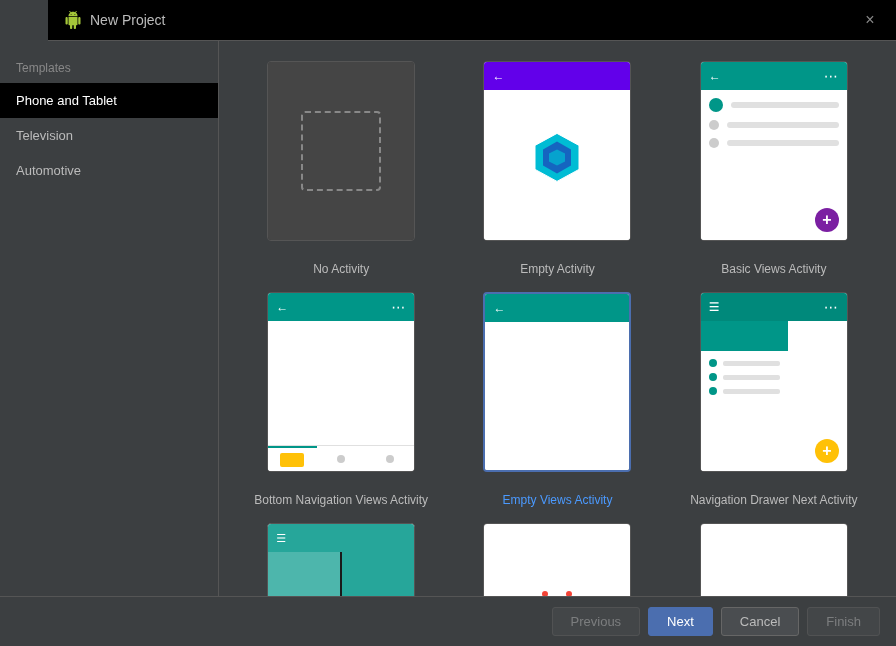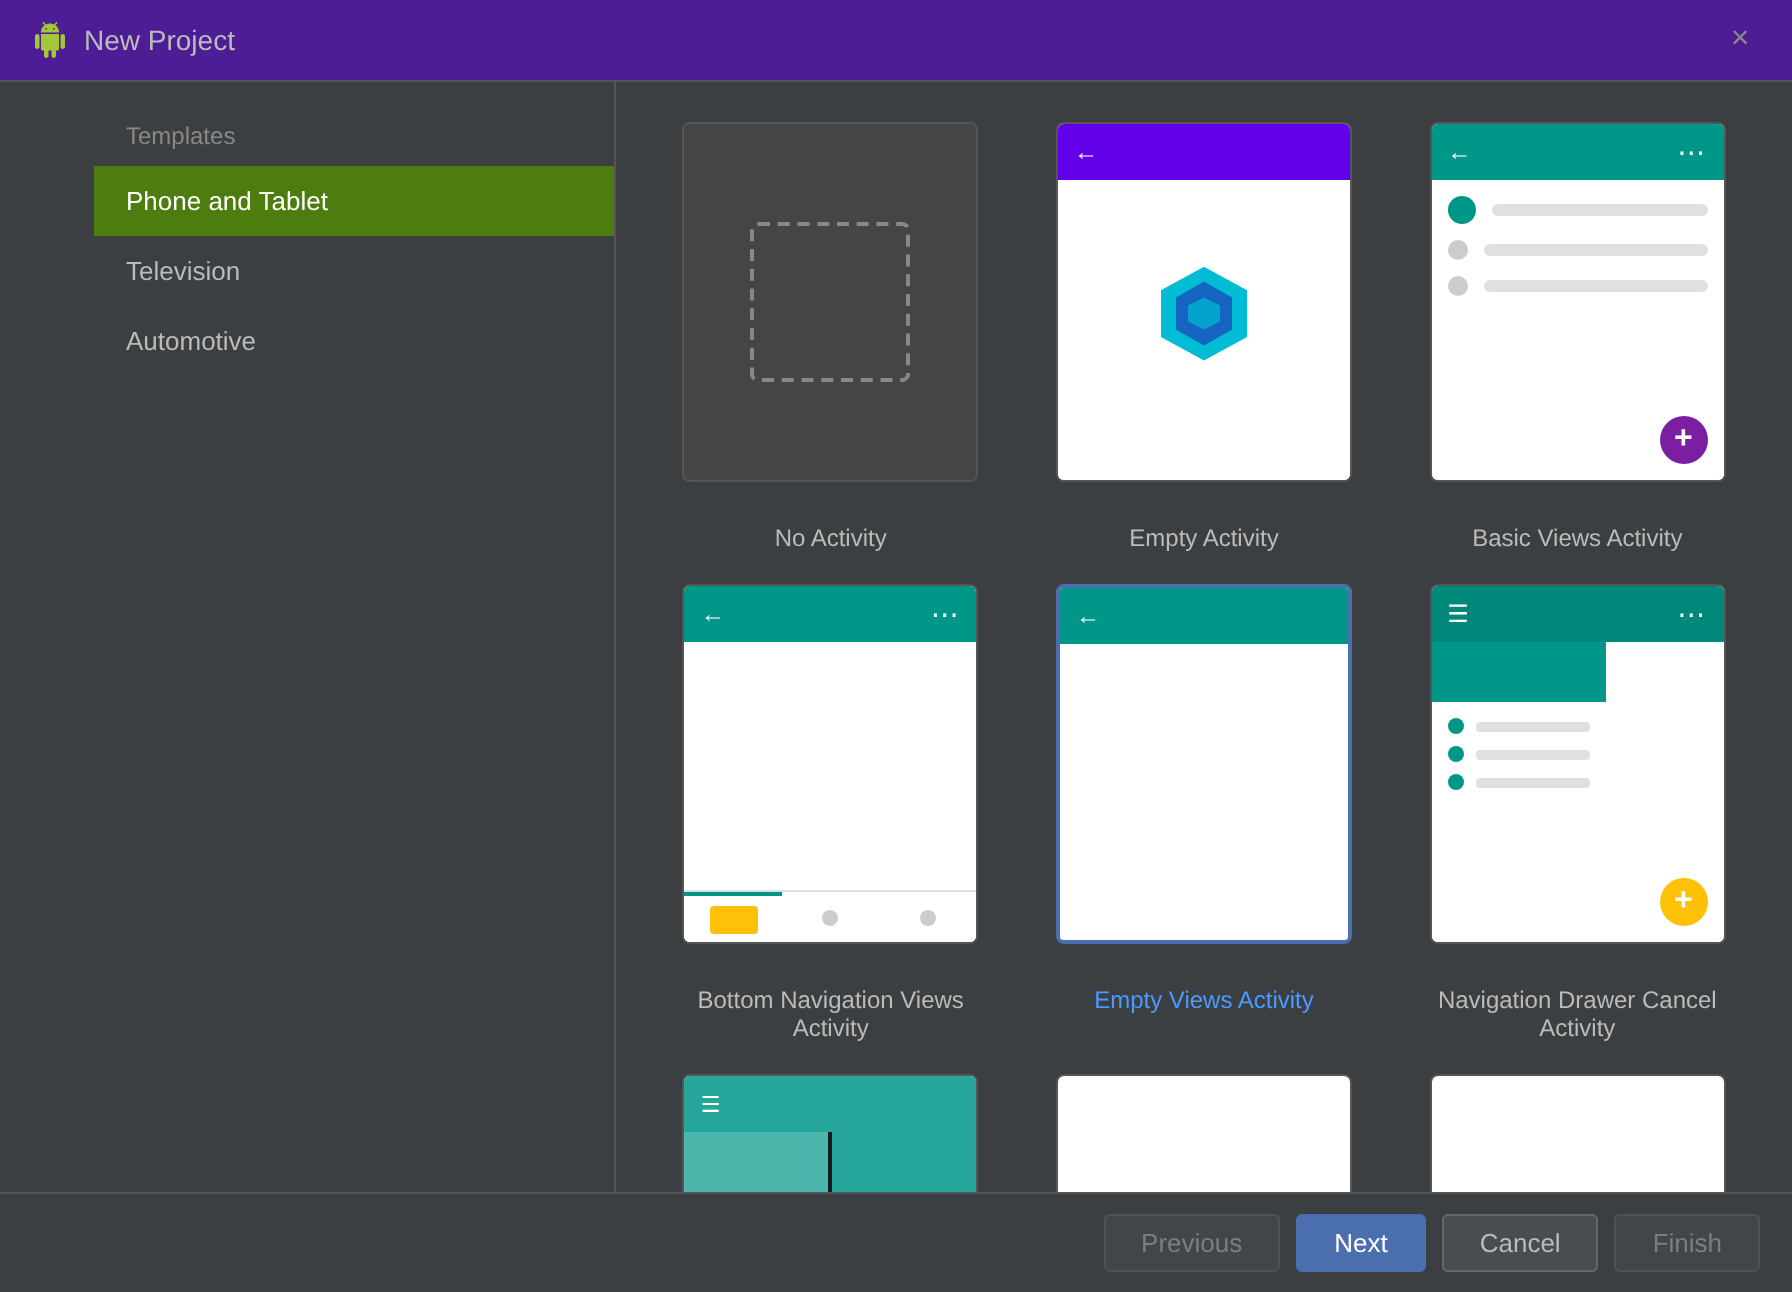--- a/index.html
+++ b/index.html
@@ -19,22 +19,23 @@
       background: #3c3f41;
       display: flex;
       flex-direction: column;
       position: relative;
     }
     .title-bar {
       display: flex;
       align-items: center;
       justify-content: space-between;
       padding: 10px 16px;
-      background: #4c1d95;
+      background: #000000;
       border-bottom: 1px solid #555;
+      margin-left: 48px;
     }
     .title-bar-left {
       display: flex;
       align-items: center;
       gap: 8px;
     }
     .android-icon {
       width: 18px;
       height: 18px;
     }
@@ -54,41 +55,40 @@
       display: flex;
       align-items: center;
       justify-content: center;
     }
     .content {
       display: flex;
       flex: 1;
       overflow: hidden;
     }
     .sidebar {
-      width: 261px;
+      width: 219px;
       background: #3c3f41;
       border-right: 1px solid #555;
       padding-top: 8px;
-      margin-left: 47px;
     }
     .sidebar-section-label {
       color: #888;
       font-size: 12px;
       padding: 12px 16px 8px;
     }
     .sidebar-item {
       padding: 10px 16px;
       color: #bbb;
       font-size: 13px;
       cursor: pointer;
       display: flex;
       align-items: center;
     }
     .sidebar-item.active {
-      background: #4d7c0f;
+      background: #000000;
       color: #fff;
     }
     .templates-grid {
       flex: 1;
       overflow-y: auto;
       padding: 20px 24px;
       display: grid;
       grid-template-columns: repeat(3, 1fr);
       gap: 16px 20px;
       align-content: start;
@@ -500,21 +500,21 @@
                 <div class="drawer-list-item">
                   <div class="drawer-list-dot"></div>
                   <div class="drawer-list-line" style="width:50%;"></div>
                 </div>
               </div>
 
               <div class="fab-btn-gold" style="z-index:2;">+</div>
             </div>
           </div>
         </div>
-        <span class="template-label">Navigation Drawer Cancel Activity</span>
+        <span class="template-label">Navigation Drawer Next Activity</span>
       </div>
 
       <div class="template-item">
         <div class="template-preview responsive-preview-wrapper" style="overflow:hidden;position:relative;">
           <div style="width:100%;height:100%;position:relative;overflow:hidden;">
 
             <div style="background:#26a69a;height:28px;display:flex;align-items:center;padding:0 8px;">
               <span style="color:#fff;font-size:11px;">☰</span>
             </div>
 

